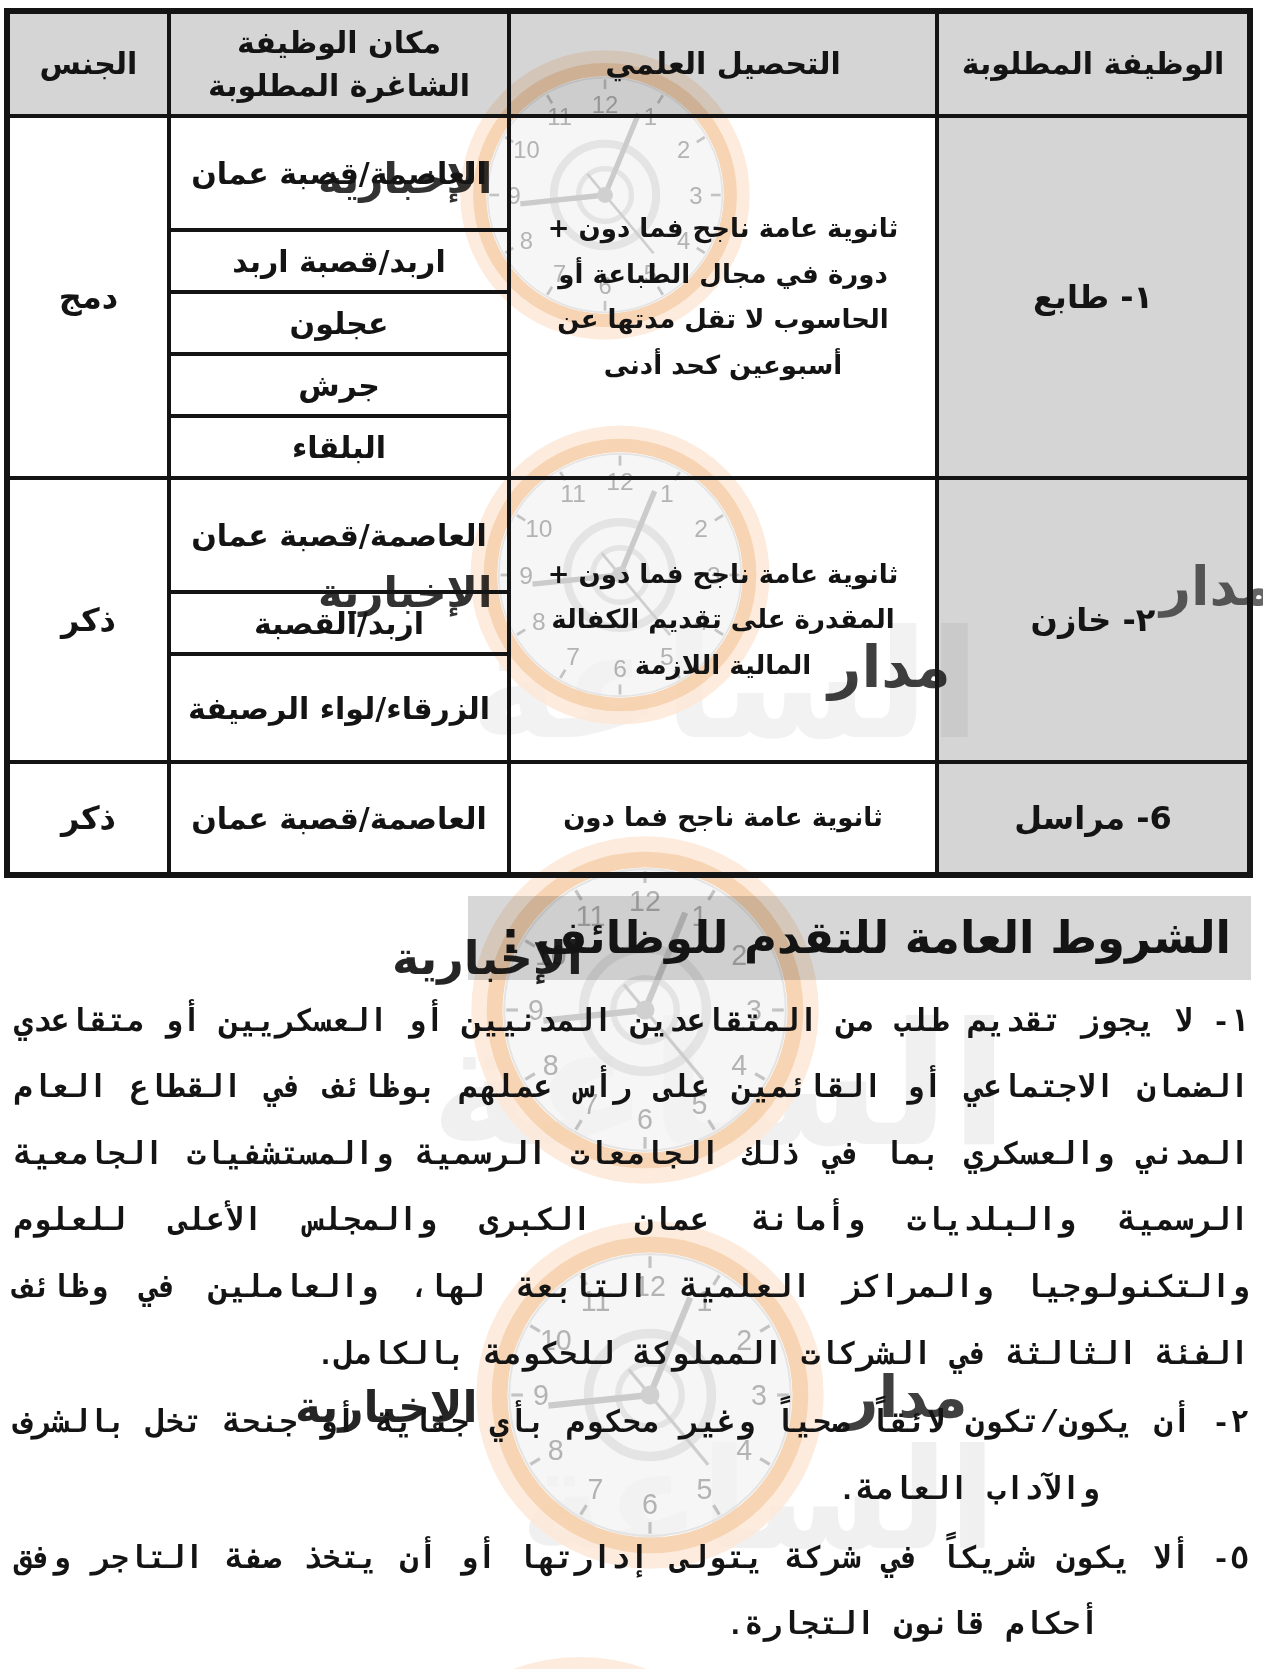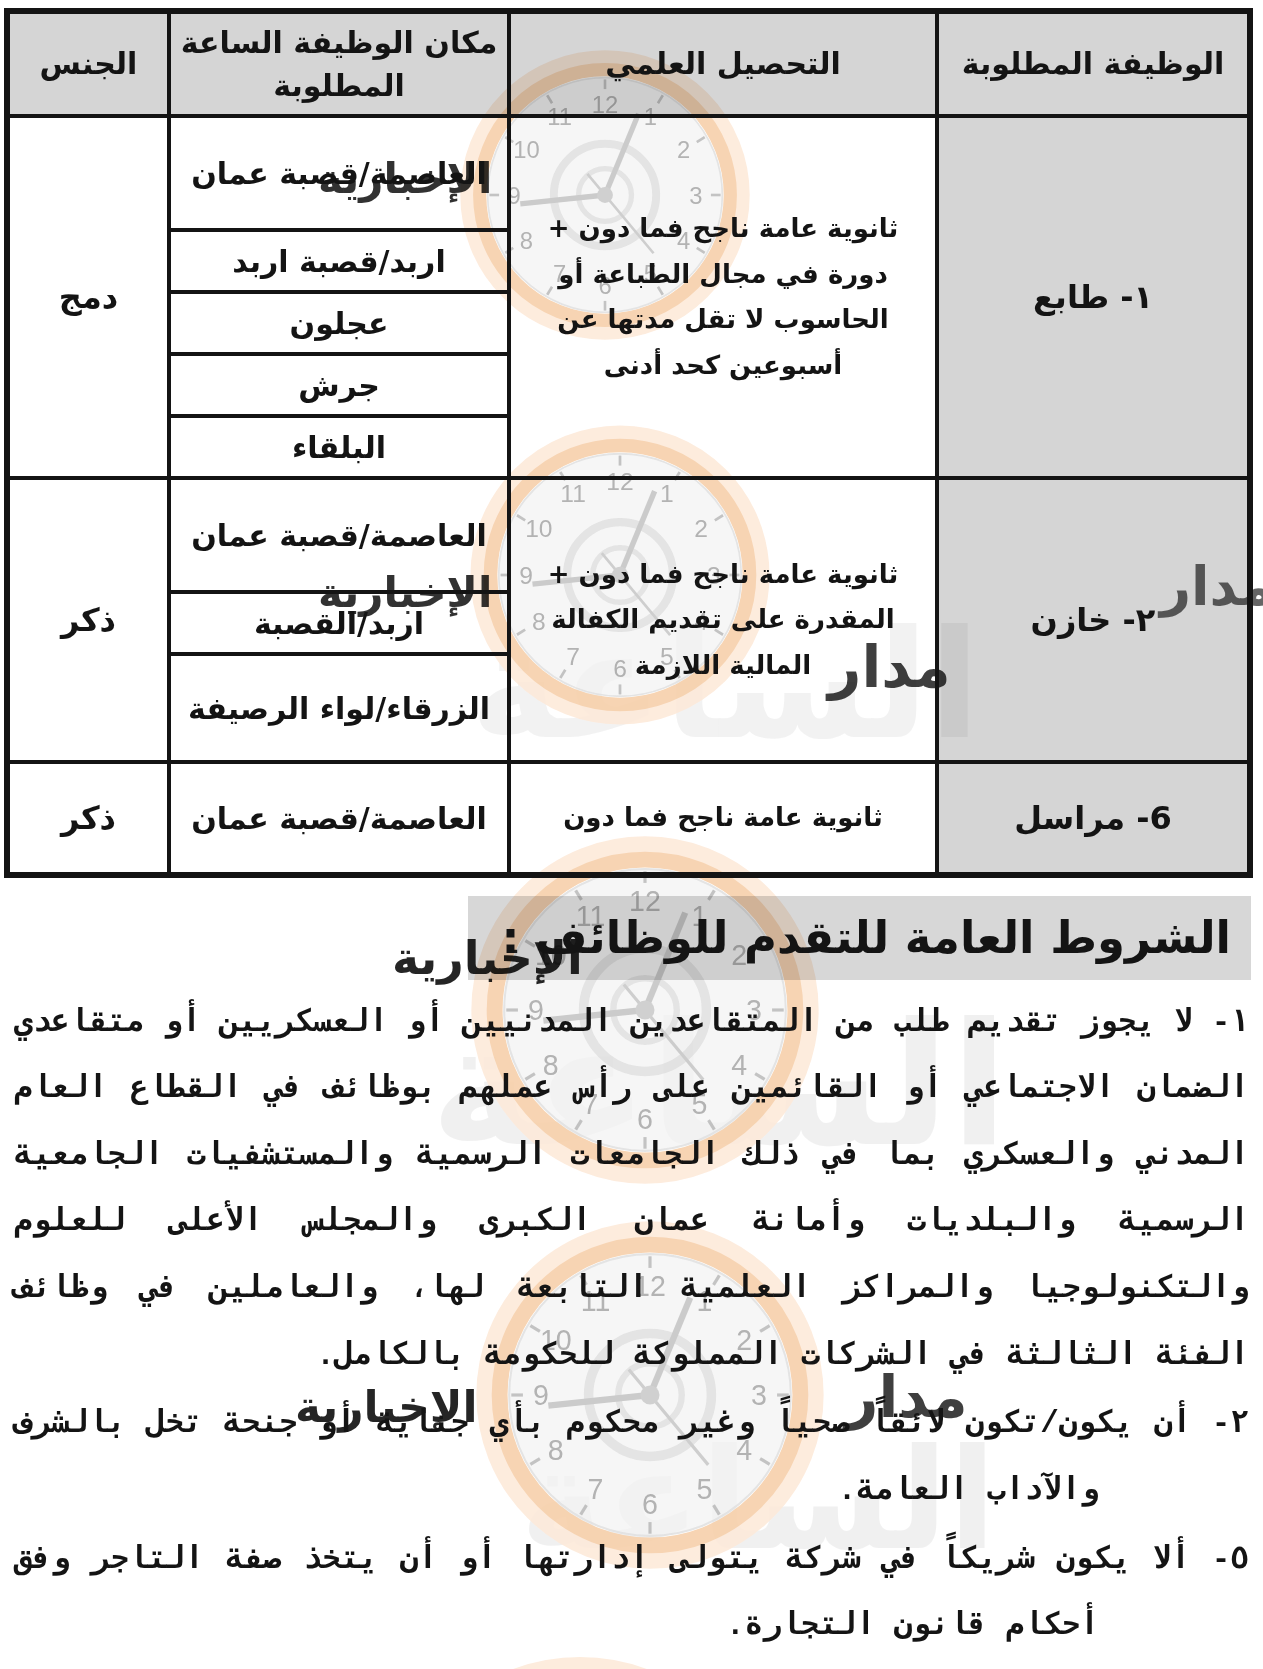--- a/index.html
+++ b/index.html
@@ -162,21 +162,21 @@
     <colgroup>
       <col style="width:313px">
         <col style="width:428px">
         <col style="width:340px">
         <col style="width:162px">
     </colgroup>
     <tbody>
       <tr>
         <th>الوظيفة المطلوبة</th>
         <th>التحصيل العلمي</th>
-        <th>مكان الوظيفة الساعة المطلوبة</th>
+        <th>مكان الوظيفة الشاغرة المطلوبة</th>
         <th>الجنس</th>
       </tr>
 
       <tr>
         <td class="gray pos" rowspan="5">١- طابع</td>
         <td class="edu" rowspan="5">ثانوية عامة ناجح فما دون + دورة في مجال الطباعة أو الحاسوب لا تقل مدتها عن أسبوعين كحد أدنى</td>
         <td class="loc tall">العاصمة/قصبة عمان</td>
         <td class="gen" rowspan="5">دمج</td>
       </tr>
       <tr>

